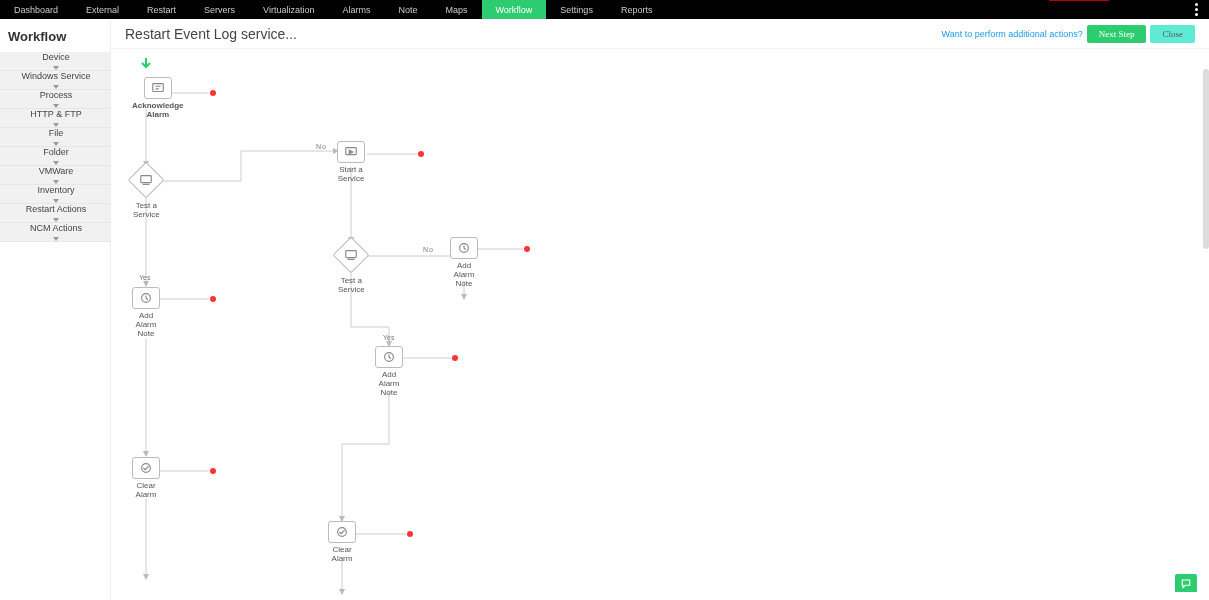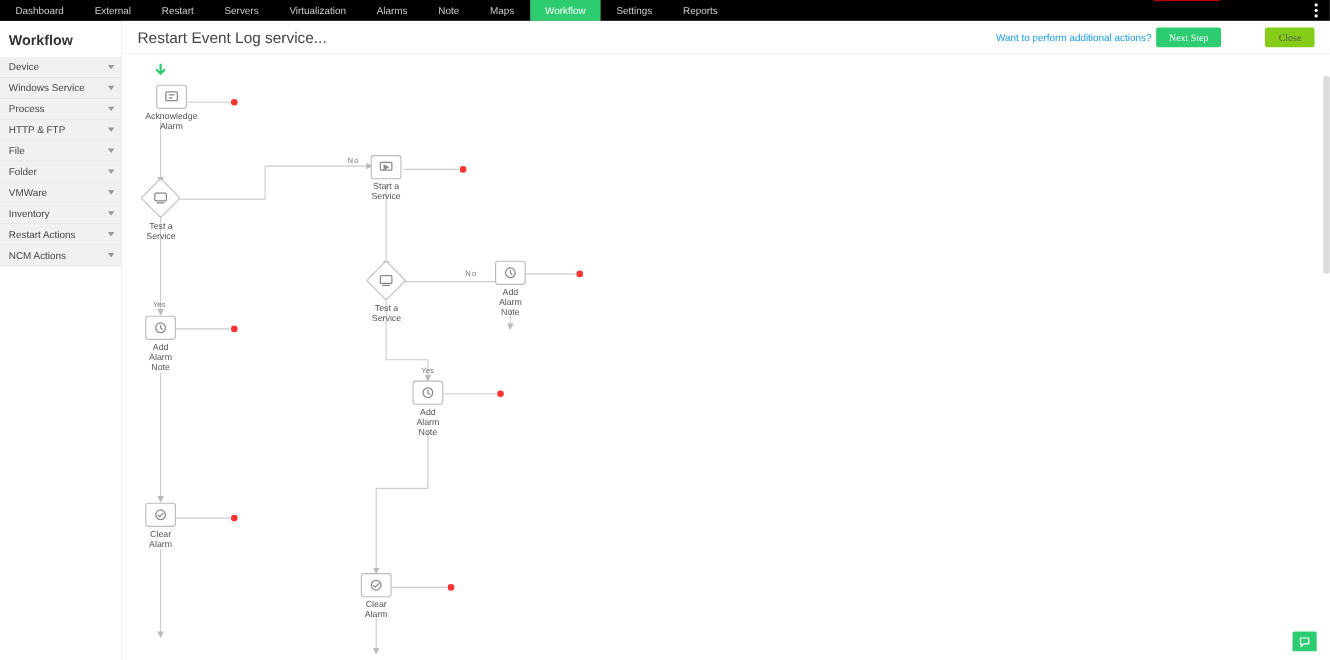--- a/index.html
+++ b/index.html
@@ -10,31 +10,31 @@
   .topnav .tab { padding: 0 14px; height: 100%; display: flex; align-items: center; cursor: pointer; }
   .topnav .tab.active { background: #2ecc71; color: #fff; }
   .topnav .menu-icon { position: absolute; right: 6px; top: 2px; width: 14px; height: 14px; cursor: pointer; display:flex; flex-direction:column; justify-content:center; gap:2px;}
   .topnav .menu-icon span { width:3px; height:3px; background:#fff; border-radius:50%; margin-left:auto; margin-right:auto;}
   .topbar-red { position:absolute; top:0; right:100px; width:60px; height:1px; background:#b00; }
 
   
   .main { display: flex; height: calc(100% - 19px); }
   .sidebar { width: 111px; background: #fff; border-right: 1px solid #eee; }
   .sidebar-title { font-size: 13px; font-weight: 600; padding: 10px 8px 8px 8px; color:#333; }
-  .sidebar-item { display:flex; align-items:center; justify-content:space-between; height:19px; background:#f1f1f1; border-bottom:1px solid #e6e6e6; padding:0 6px 0 8px; font-size:9px; color:#444; cursor:pointer; }
+  .sidebar-item { display:flex; align-items:center; justify-content:space-between; height:19px; background:#f1f1f1; border-bottom:1px solid #e6e6e6; padding:0 6px 0 8px; font-size:9px; color:#444; cursor:pointer;flex-direction:column; }
   .sidebar-item .arrow { width:0;height:0;border-left:3px solid transparent;border-right:3px solid transparent;border-top:4px solid #999; }
 
   .content { flex:1; position:relative; background: #fff; }
   .pagehead { display:flex; align-items:center; justify-content:space-between; height:30px; padding:8px 14px; border-bottom:1px solid #f3f3f3; }
   .pagehead-title { font-size:14px; color:#444; }
   .pagehead-actions { display:flex; align-items:center; gap:4px; }
   .hint { font-size:9px; color:#179be8; cursor:pointer; }
   .btn { font-size:9px; height:18px; padding:0 12px; border:none; border-radius:2px; cursor:pointer;font-family:Liberation Serif, serif; }
   .btn-primary { background:#2ecc71; color:#fff; }
-  .btn-muted { background:#84cc16; color:#555;margin-left:36px; }
+  .btn-muted { background:#5eead4; color:#555; }
 
   
   .canvas { position:relative; width:100%; height:calc(100% - 30px); overflow:hidden; }
   .canvas svg.edges { position:absolute; top:0; left:0; width:100%; height:100%; pointer-events:none; }
 
   .node { position:absolute; text-align:center; }
   .node .box { width:28px; height:22px; border:1px solid #bbb; border-radius:3px; background:#fff; margin:0 auto; display:flex; align-items:center; justify-content:center; }
   .node .box svg { width:14px; height:14px; stroke:#888; fill:none; stroke-width:1.3; }
   .node .label { font-size:8px; line-height:9px; color:#555; margin-top:2px; white-space:pre-line; }
 
@@ -192,21 +192,21 @@
       <div class="red-dot" style="left:99px; top:247px;"></div>
       <div class="red-dot" style="left:341px; top:306px;"></div>
       <div class="red-dot" style="left:99px; top:419px;"></div>
       <div class="red-dot" style="left:296px; top:482px;"></div>
 
       <div class="no-label" style="left:205px; top:94px;">No</div>
       <div class="yes-label" style="left:28px; top:225px;">Yes</div>
       <div class="no-label" style="left:312px; top:197px;">No</div>
       <div class="yes-label" style="left:272px; top:285px;">Yes</div>
 
-      <div class="node" style="left:21px; top:28px;">
+      <div class="node" style="left:21px; top:28px;font-weight:bold;">
         <div class="box">
             <svg viewBox="0 0 16 16">
               <rect x="2" y="3" width="12" height="9" rx="1"></rect>
               <path d="M5 6h6M5 9h4"></path>
             </svg>
           </div>
         <div class="label">Acknowledge
 Alarm</div>
       </div>
 

